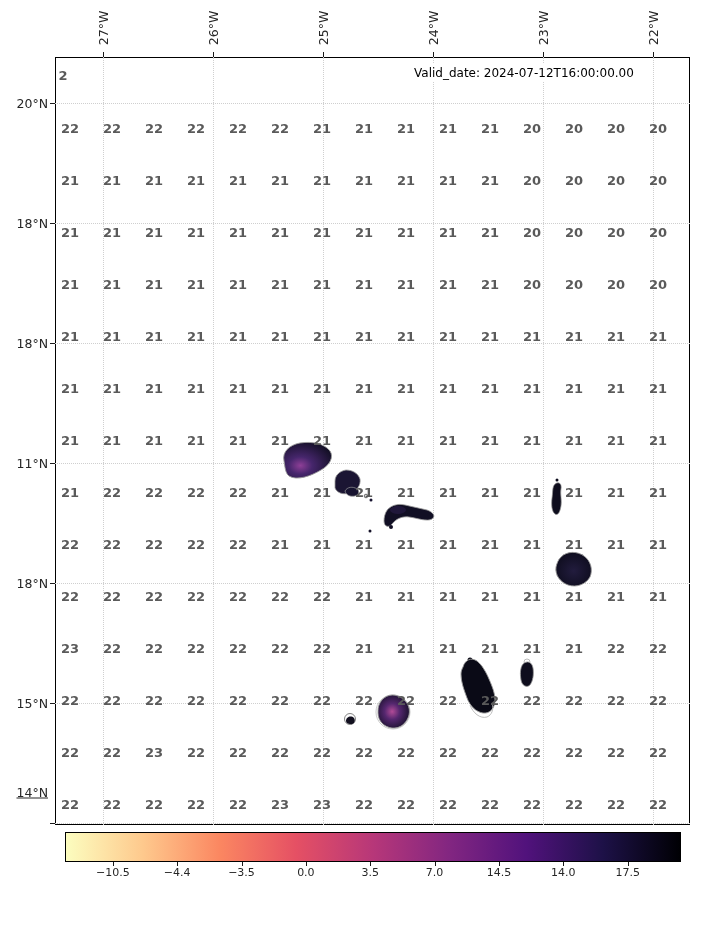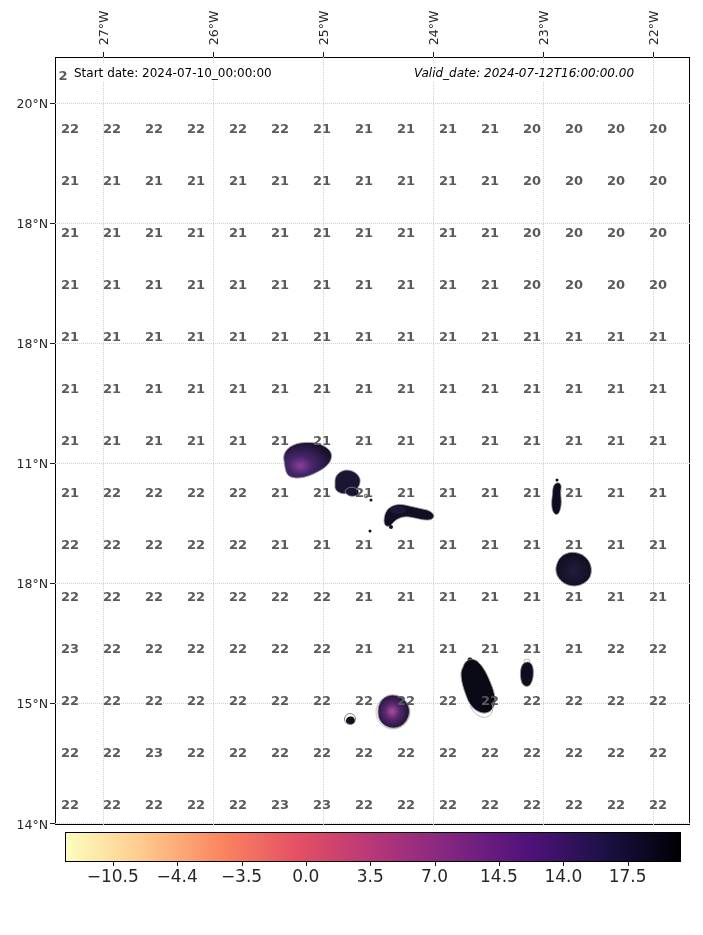--- a/index.html
+++ b/index.html
@@ -27,43 +27,42 @@
     position:absolute;font-size:13px;font-weight:bold;color:#5a5a5a;
     transform:translate(-50%,-50%);z-index:4;white-space:nowrap;
   }
   .clippednum{z-index:2;}
   #islands{position:absolute;left:0;top:0;z-index:3;pointer-events:none;}
   .title{
     position:absolute;top:64px;font-size:12px;color:#000;background:#fff;
     padding:2px 4px;border-radius:3px;z-index:5;white-space:nowrap;
   }
   #start-date{left:70px;}
-  #valid-date{left:410px;font-style:italic;}
+  #valid-date{left:410px;}
   #cbar{
     position:absolute;left:65px;top:832px;width:616px;height:30px;
     border:1.2px solid #000;box-sizing:border-box;z-index:2;
   }
   .cbtick{position:absolute;top:862px;width:0;height:4px;border-left:1.2px solid #1a1a1a;z-index:2;}
   .cbticklabel{
-    position:absolute;top:866px;font-size:17px;color:#262626;
+    position:absolute;top:866px;font-size:11px;color:#262626;
     transform:translateX(-50%);z-index:2;white-space:nowrap;
   }
   #cbar-label{
     position:absolute;left:65px;top:901px;width:616px;text-align:center;
     font-size:12px;color:#000;z-index:2;
   }
 </style>
 </head>
 <body>
 
 <div id="fig">
 
   <div id="plot"></div>
 
-  <div id="start-date" class="title">Start date: 2024-07-10_00:00:00</div>
   <div id="valid-date" class="title">Valid_date: 2024-07-12T16:00:00.00</div>
 
   <div class="gridnum clippednum" style="left:63px;top:75px;">2</div>
 
   <svg id="islands" width="703" height="935" viewBox="0 0 703 935">
     <defs>
       <radialGradient id="gSA" cx="35%" cy="65%" r="70%">
         <stop offset="0%" stop-color="#8e3f97"></stop>
         <stop offset="35%" stop-color="#46266c"></stop>
         <stop offset="100%" stop-color="#151028"></stop>
@@ -135,21 +134,21 @@
     <div class="tickleft" style="top: 463px;"></div>
     <div class="latlabel" style="top: 463px;">11°N</div>
     <div class="hgrid" style="top: 583px;"></div>
     <div class="tickleft" style="top: 583px;"></div>
     <div class="latlabel" style="top: 583px;">18°N</div>
     <div class="hgrid" style="top: 703px;"></div>
     <div class="tickleft" style="top: 703px;"></div>
     <div class="latlabel" style="top: 703px;">15°N</div>
     <div class="hgrid" style="top: 823px;"></div>
     <div class="tickleft" style="top: 823px;"></div>
-    <div class="latlabel" style="top: 824px;">14°N</div>
+    <div class="latlabel" style="top: 792px; text-decoration: underline;">14°N</div>
     <div class="gridnum" style="left: 70px; top: 128px;">22</div>
     <div class="gridnum" style="left: 112px; top: 128px;">22</div>
     <div class="gridnum" style="left: 154px; top: 128px;">22</div>
     <div class="gridnum" style="left: 196px; top: 128px;">22</div>
     <div class="gridnum" style="left: 238px; top: 128px;">22</div>
     <div class="gridnum" style="left: 280px; top: 128px;">22</div>
     <div class="gridnum" style="left: 322px; top: 128px;">21</div>
     <div class="gridnum" style="left: 364px; top: 128px;">21</div>
     <div class="gridnum" style="left: 406px; top: 128px;">21</div>
     <div class="gridnum" style="left: 448px; top: 128px;">21</div>

